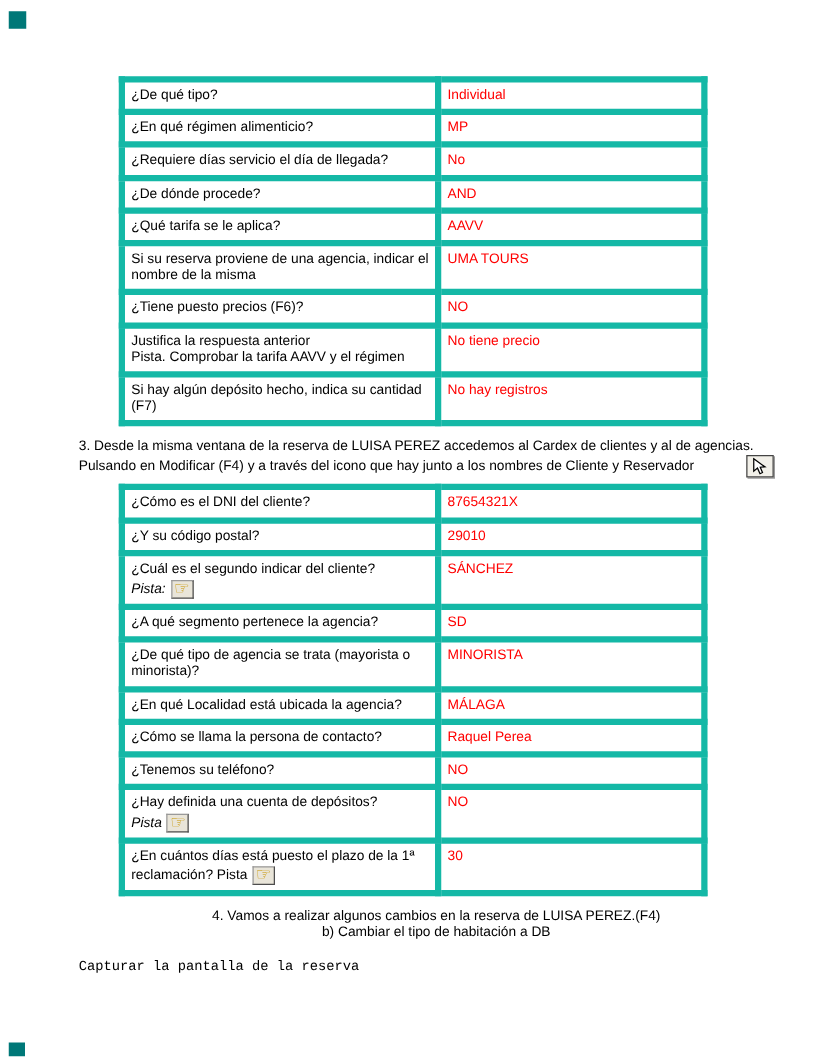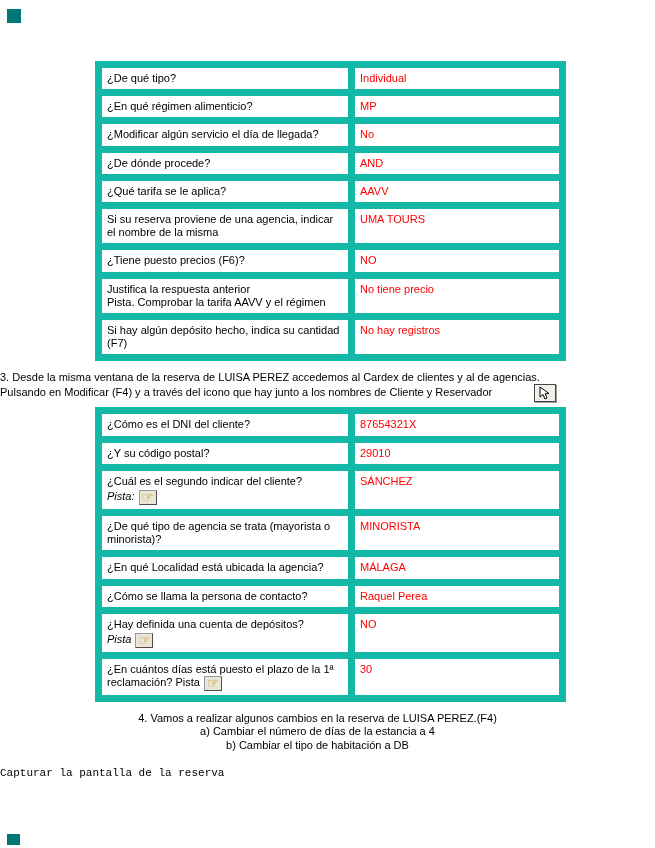--- a/index.html
+++ b/index.html
@@ -13,29 +13,29 @@
   .page-marker.top { left:7px; top:9px; width:14px; height:14px; }
   .page-marker.bottom { left:7px; top:834px; width:13px; height:11px; }
 
   .content { padding-top:61px; }
 
   table.qa-table {
     margin-left:95px; width:471px;
     border-collapse:collapse; table-layout:fixed;
   }
   table.qa-table td {
-    border:7px solid #14b8a6;
+    border:5px solid #14b8a6;
     padding:4px 5px;
     vertical-align:top;
     font-size:11px;
   }
   td.q { width:253px; color:#000; }
   td.a { color:#ff0000; }
 
-  .para { margin-right:20px; }
+  .para { margin-left:63px; margin-right:20px; }
   .sec3 { margin-top:10px; }
   .nowrap { white-space:nowrap; }
   .subtitle { margin-top:13px; }
   .t2 { margin-top:5px; }
   .sec4 { margin-top:10px;text-align:center; }
   .footer-line { margin-top:15px;font-family:Liberation Mono, monospace; }
 
   .hint-line { margin-top:2px;font-style:italic; }
 
   .hand-icon {
@@ -65,21 +65,21 @@
     <tbody>
         <tr>
       <td class="q">¿De qué tipo?</td>
       <td class="a">Individual</td>
     </tr>
     <tr>
       <td class="q">¿En qué régimen alimenticio?</td>
       <td class="a">MP</td>
     </tr>
     <tr>
-      <td class="q">¿Modificar algún servicio el día de llegada?</td>
+      <td class="q">¿Requiere días servicio el día de llegada?</td>
       <td class="a">No</td>
     </tr>
     <tr>
       <td class="q">¿De dónde procede?</td>
       <td class="a">AND</td>
     </tr>
     <tr>
       <td class="q">¿Qué tarifa se le aplica?</td>
       <td class="a">AAVV</td>
     </tr>
@@ -128,30 +128,38 @@
     <tr>
       <td class="q">
         <div>¿Cuál es el segundo indicar del cliente?</div>
         <div class="hint-line">
           <span>Pista:</span><span class="hand-icon">☞</span>
         </div>
       </td>
       <td class="a">SÁNCHEZ</td>
     </tr>
     <tr>
+      <td class="q">¿A qué segmento pertenece la agencia?</td>
+      <td class="a">SD</td>
+    </tr>
+    <tr>
       <td class="q">¿De qué tipo de agencia se trata (mayorista o minorista)?</td>
       <td class="a">MINORISTA</td>
     </tr>
     <tr>
       <td class="q">¿En qué Localidad está ubicada la agencia?</td>
       <td class="a">MÁLAGA</td>
     </tr>
     <tr>
       <td class="q">¿Cómo se llama la persona de contacto?</td>
       <td class="a">Raquel Perea</td>
+    </tr>
+    <tr>
+      <td class="q">¿Tenemos su teléfono?</td>
+      <td class="a">NO</td>
     </tr>
     <tr>
       <td class="q">
         <div>¿Hay definida una cuenta de depósitos?</div>
         <div class="hint-line">
           <span>Pista</span><span class="hand-icon">☞</span>
         </div>
       </td>
       <td class="a">NO</td>
     </tr>
@@ -160,21 +168,20 @@
         <span>¿En cuántos días está puesto el plazo de la 1ª reclamación?</span>
         <span>Pista</span><span class="hand-icon">☞</span>
       </td>
       <td class="a">30</td>
     </tr>
   </tbody>
     </table>
 
   <div class="para sec4">
     <div>4. Vamos a realizar algunos cambios en la reserva de LUISA PEREZ.(F4)</div>
-    <div>a) Cambiar el número de días de la estancia a 4</div>
     <div>b) Cambiar el tipo de habitación a DB</div>
   </div>
 
   <div class="para footer-line">Capturar la pantalla de la reserva</div>
 
 </div>
 
 <div class="page-marker bottom"></div>
 
 </body></html>

